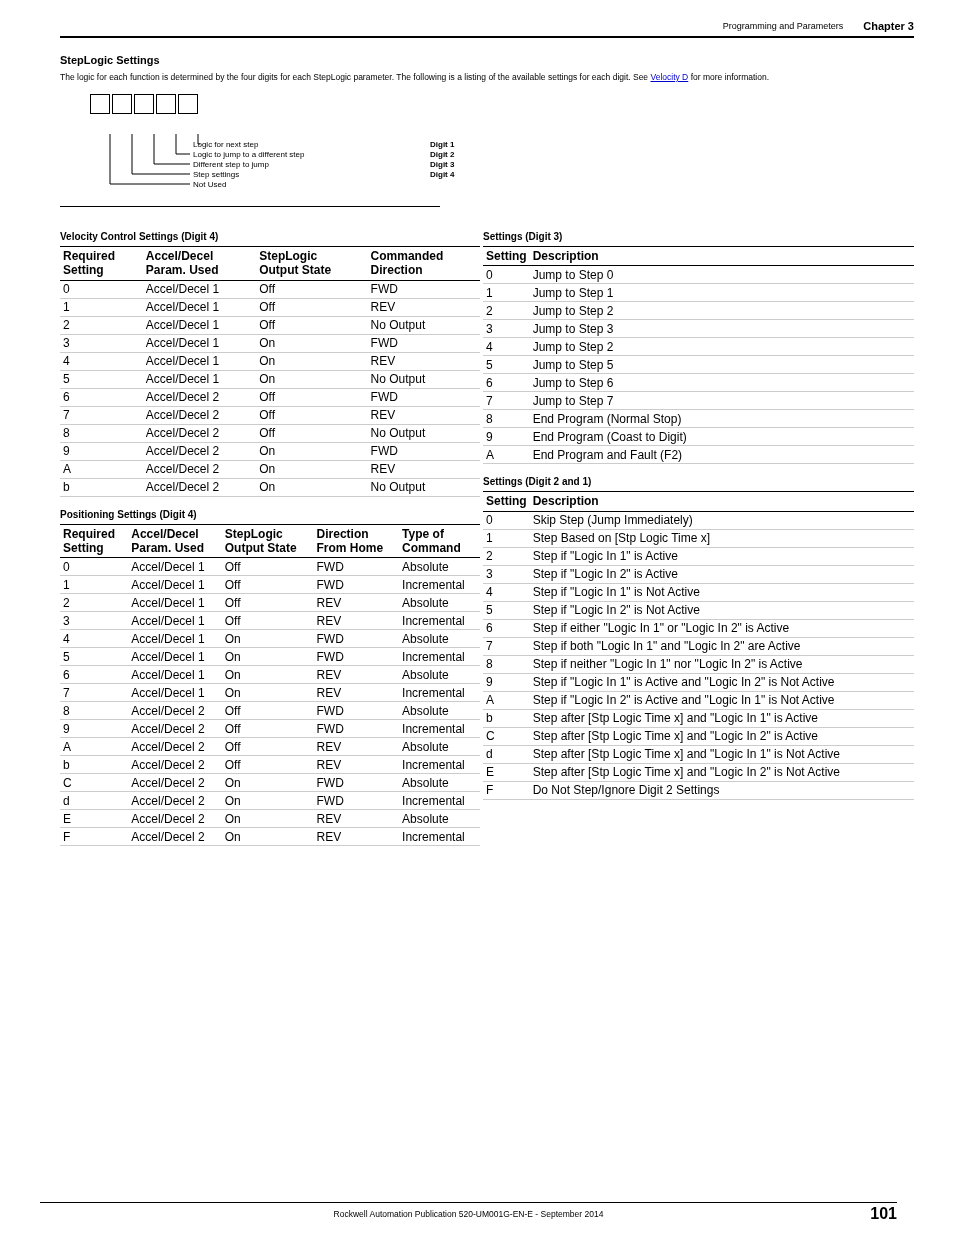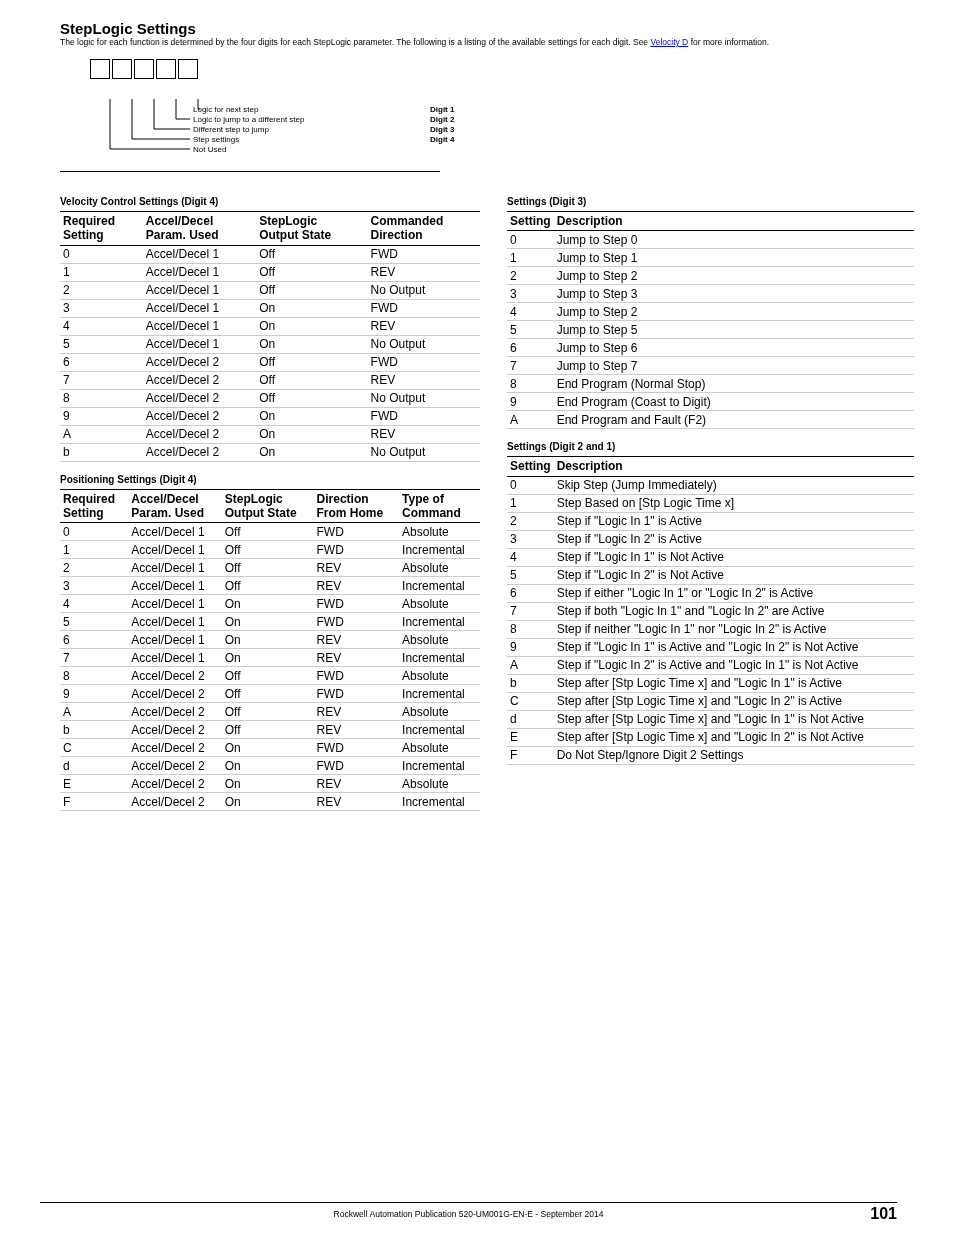--- a/index.html
+++ b/index.html
@@ -28,34 +28,35 @@
     .header-title {
       font-size: 9px;
       margin-right: 20px;
     }
     .header-chapter {
       font-size: 11px;
       font-weight: bold;
     }
     .section-title {
       font-weight: bold;
-      font-size: 15px;
+      font-size: 11px;
+      margin-bottom: 6px;
     }
     .intro-text {
       font-size: 8.5px;
       margin-bottom: 10px;
       line-height: 1.4;
     }
     .intro-text a {
       color: #0000cc;
       text-decoration: underline;
     }
     .two-col {
       display: flex;
-      gap: 27px;
+      gap: 3px;
     }
     .col-left {
       flex: 0 0 420px;
     }
     .col-right {
       flex: 1;
     }
     .subsection-title {
       font-weight: bold;
       font-size: 10px;
@@ -125,20 +126,24 @@
       border: 1.5px solid #000;
     }
     th.setting { width: 40px; }
     th.desc { width: auto; }
   </style>
 </head>
 <body>
 
 <div class="page">
 
+  <div class="header">
+    <span class="header-title">Programming and Parameters</span>
+    <span class="header-chapter">Chapter 3</span>
+  </div>
 
   <div class="section-title">StepLogic Settings</div>
 
   <div class="intro-text">
     <span>The logic for each function is determined by the four digits for each StepLogic parameter. The following is a listing of the available settings for each digit. See </span><a>Velocity D</a><span> for more information.</span>
   </div>
 
   <div class="digit-diagram-container">
     <div class="boxes-row">
       <div class="dig-box"></div>

